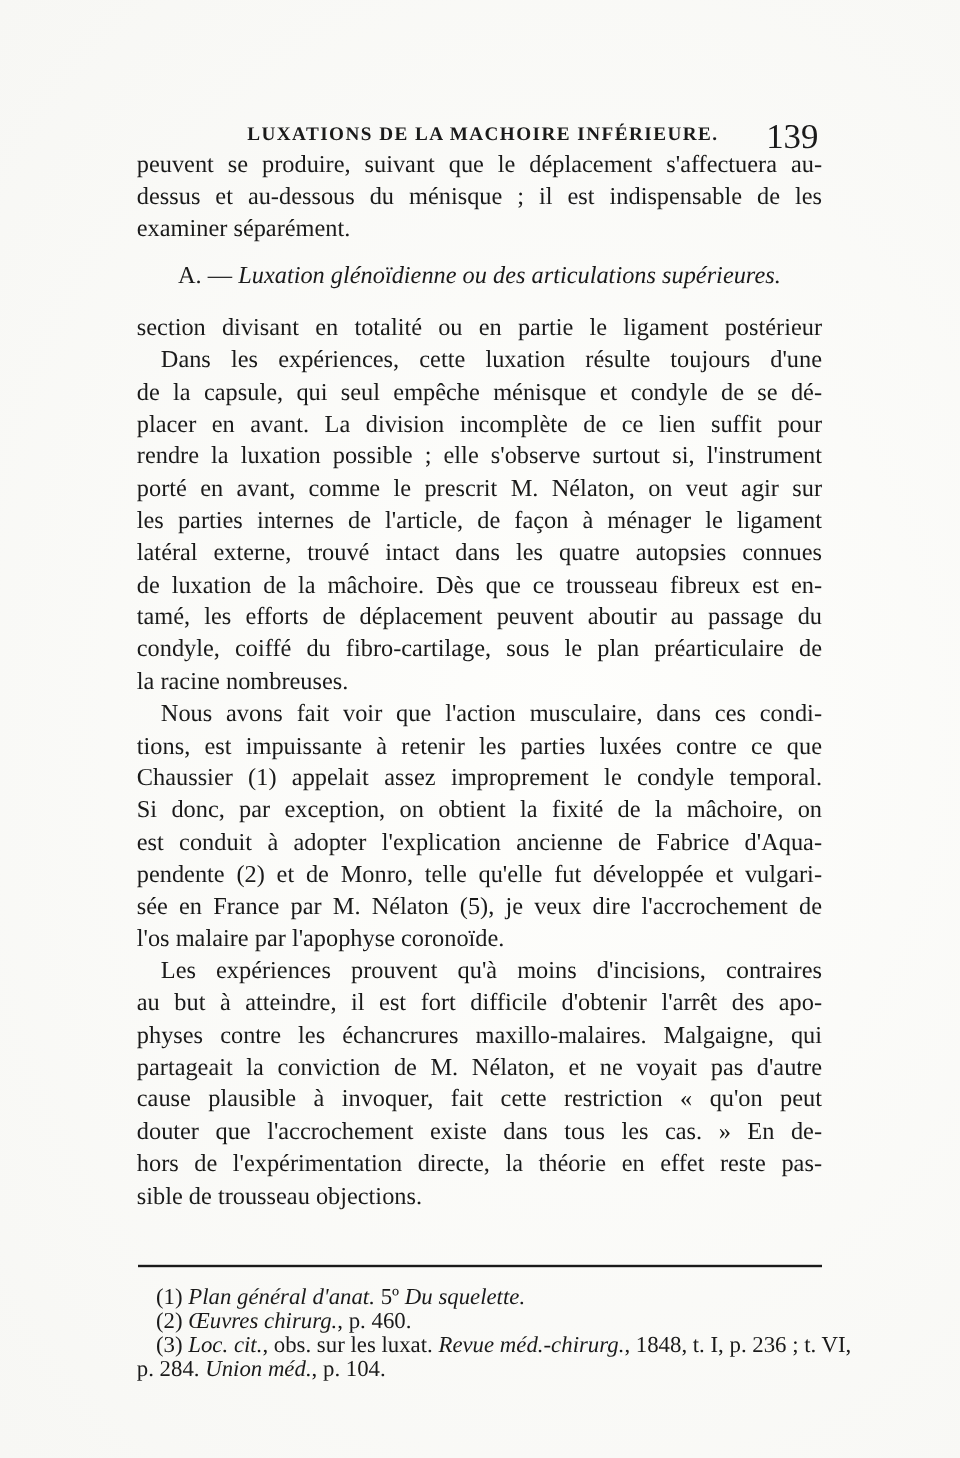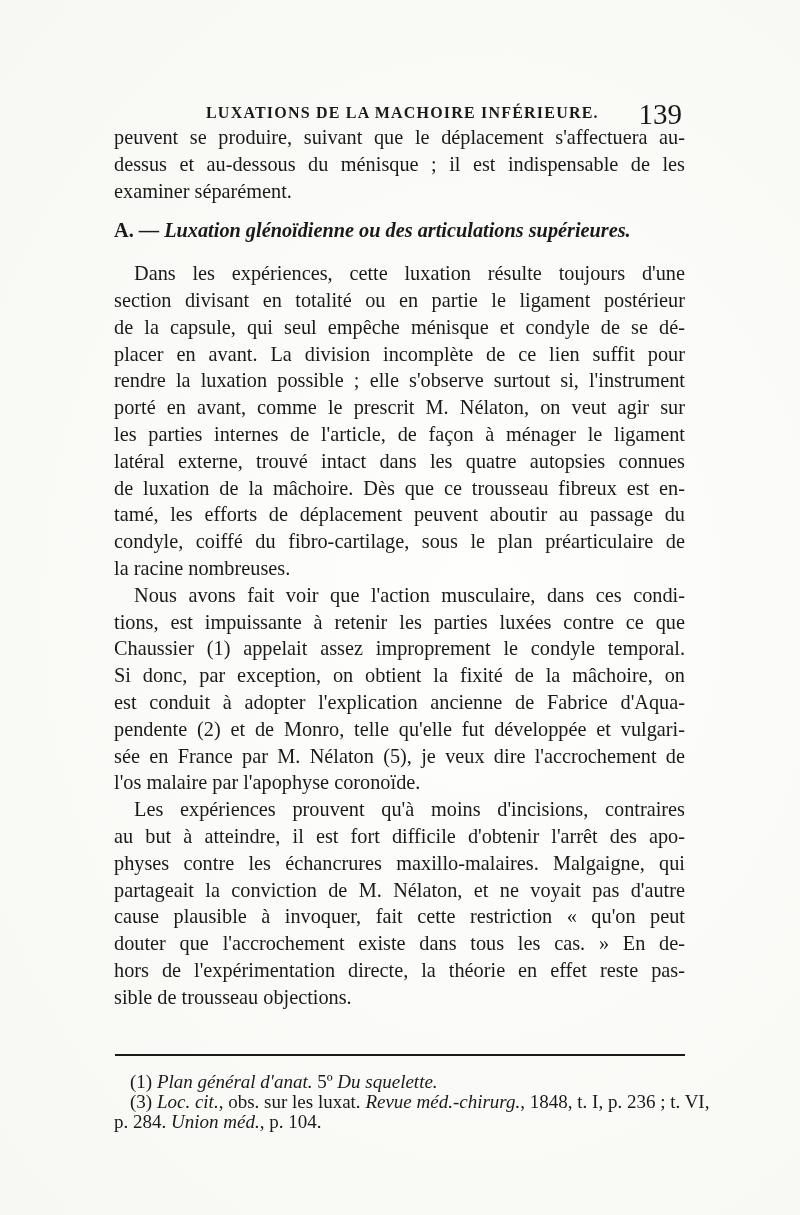--- a/index.html
+++ b/index.html
@@ -44,23 +44,23 @@
     white-space: nowrap;
     text-align: justify;
     text-align-last: justify;
     height: 26.8px;
   }
   .line.last { text-align-last: left; }
   .line.indent { padding-left: 20px; }
   .section-heading {
     display: block;
     white-space: nowrap;
+    text-align: center;
     margin: 13px 0 16px 0;
     height: 26.8px;
-    font-weight: bold;
   }
   .section-heading .letter { font-style: normal; }
   .section-heading .title { font-style: italic; }
   .footnote-rule {
     position: absolute;
     left: 115px; top: 1054px; width: 570px; height: 2px;
     background: #1a1a1a;
   }
   .footnotes {
     position: absolute;
@@ -87,22 +87,22 @@
     <span class="line">peuvent se produire, suivant que le déplacement s'affectuera au-</span>
     <span class="line">dessus et au-dessous du ménisque ; il est indispensable de les</span>
     <span class="line last">examiner séparément.</span>
 
     <span class="section-heading">
       <span class="letter">A. —</span>
       <span class="title">Luxation glénoïdienne ou des articulations supérieures.</span>
     </span>
 
     <div>
+      <span class="line">section divisant en totalité ou en partie le ligament postérieur</span>
       <span class="line indent">Dans les expériences, cette luxation résulte toujours d'une</span>
-      <span class="line">section divisant en totalité ou en partie le ligament postérieur</span>
       <span class="line">de la capsule, qui seul empêche ménisque et condyle de se dé-</span>
       <span class="line">placer en avant. La division incomplète de ce lien suffit pour</span>
       <span class="line">rendre la luxation possible ; elle s'observe surtout si, l'instrument</span>
       <span class="line">porté en avant, comme le prescrit M. Nélaton, on veut agir sur</span>
       <span class="line">les parties internes de l'article, de façon à ménager le ligament</span>
       <span class="line">latéral externe, trouvé intact dans les quatre autopsies connues</span>
       <span class="line">de luxation de la mâchoire. Dès que ce trousseau fibreux est en-</span>
       <span class="line">tamé, les efforts de déplacement peuvent aboutir au passage du</span>
       <span class="line">condyle, coiffé du fibro-cartilage, sous le plan préarticulaire de</span>
       <span class="line last">la racine nombreuses.</span>
@@ -132,20 +132,24 @@
   </div>
 
   <div class="footnote-rule"></div>
 
   <div class="footnotes">
     <span class="fn-line indent">
       <span>(1)</span>
       <span class="it">Plan général d'anat.</span><span> 5º </span><span class="it">Du squelette.</span>
     </span>
     <span class="fn-line indent">
+      <span>(2)</span>
+      <span class="it">Œuvres chirurg.</span><span>, p. 460.</span>
+    </span>
+    <span class="fn-line indent">
       <span>(3)</span>
       <span class="it">Loc. cit.</span><span>, obs. sur les luxat. </span><span class="it">Revue méd.-chirurg.</span><span>, 1848, t. I, p. 236 ; t. VI,</span>
     </span>
     <span class="fn-line">
       <span>p. 284. </span><span class="it">Union méd.</span><span>, p. 104.</span>
     </span>
   </div>
 
 </div>
 

